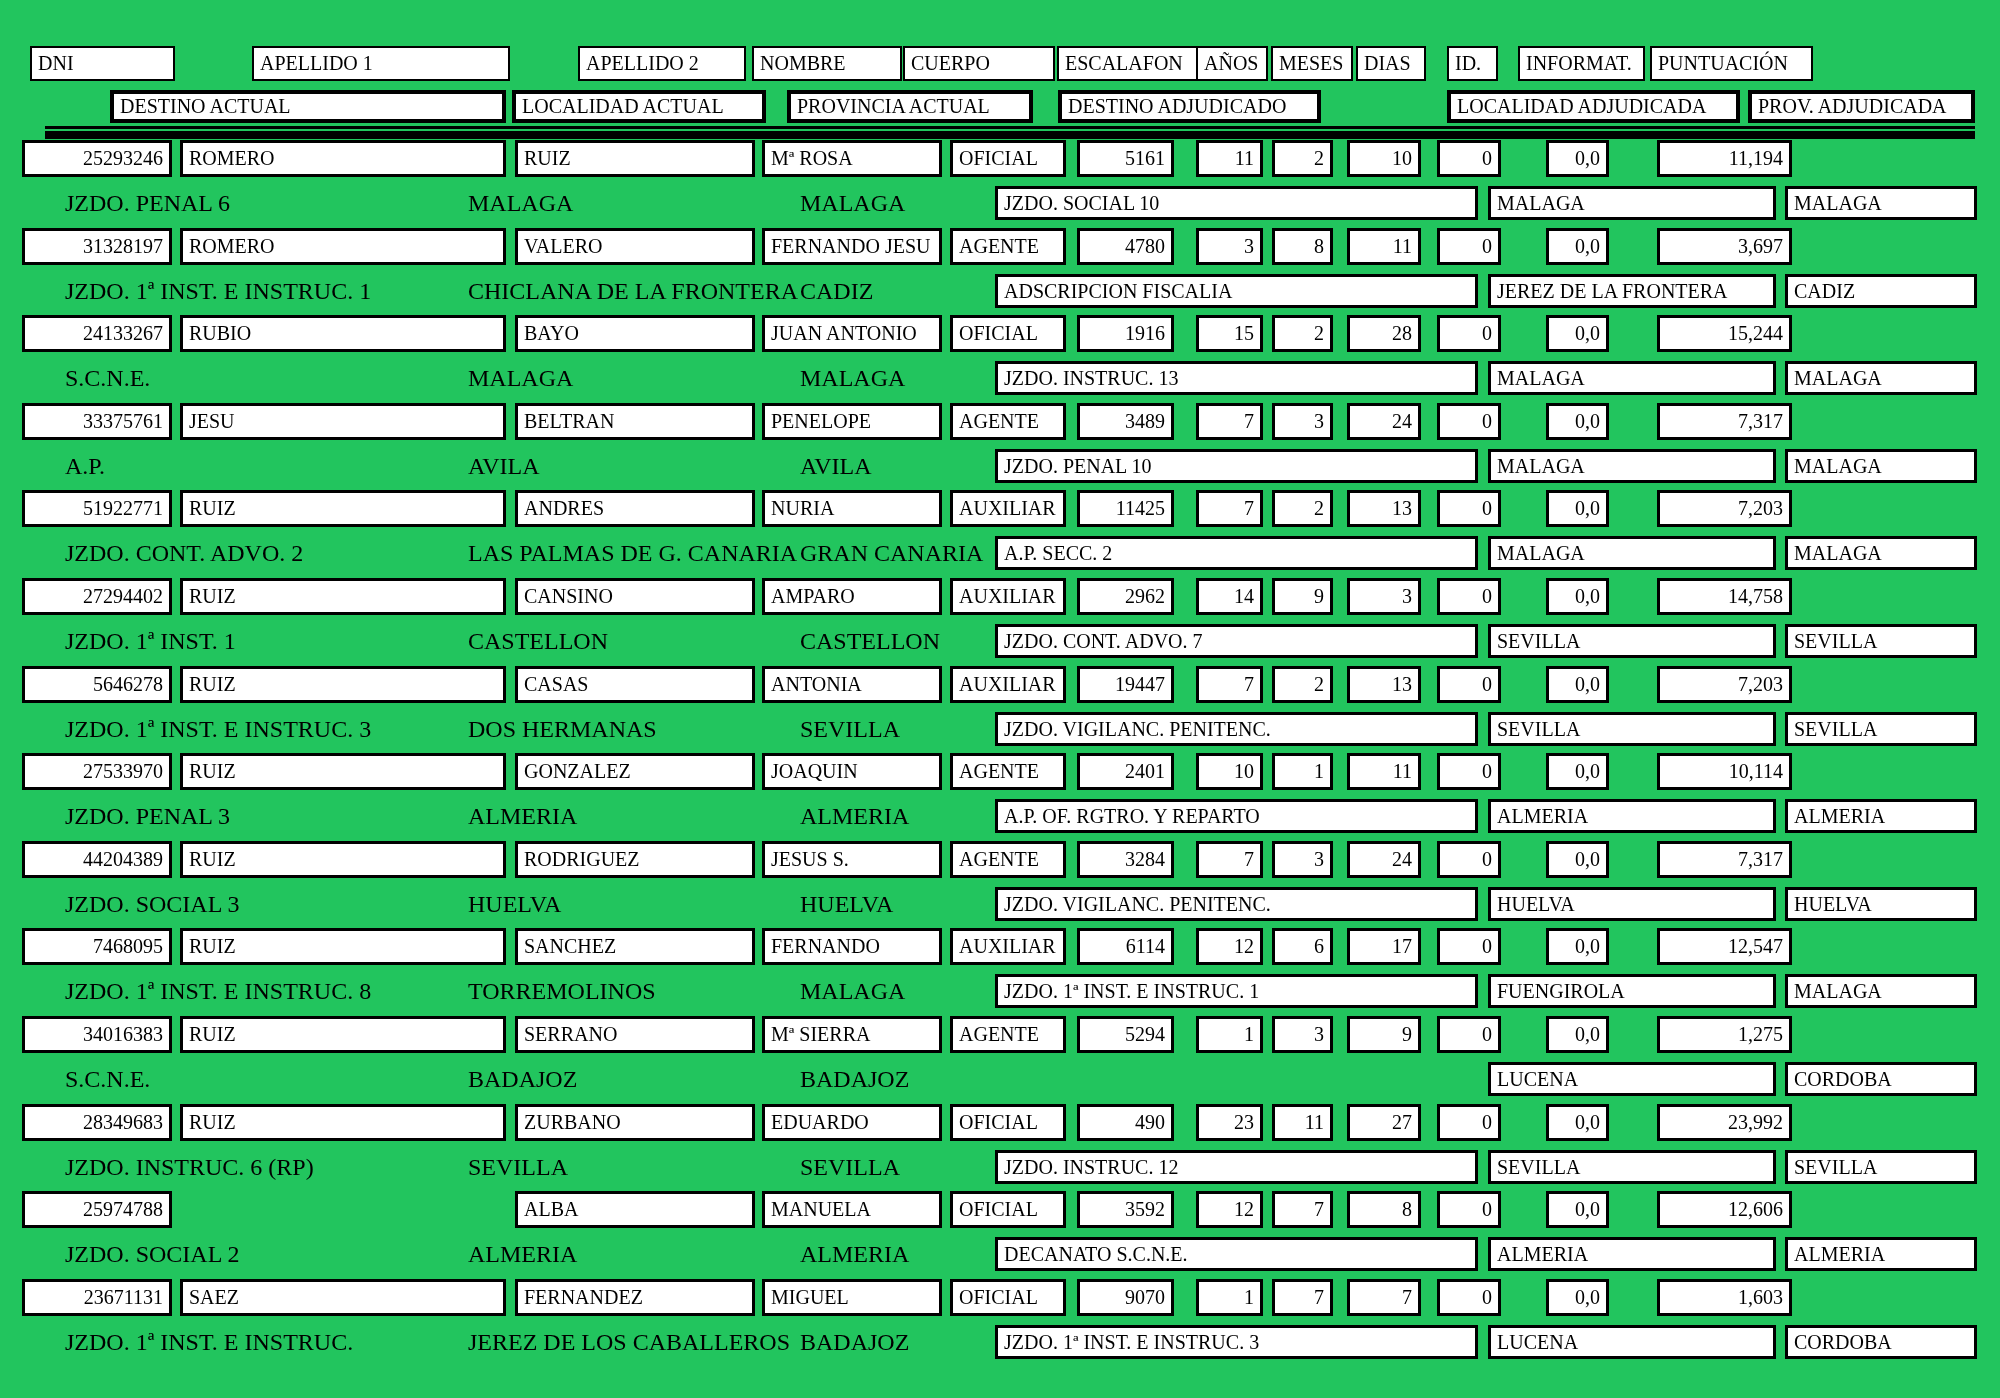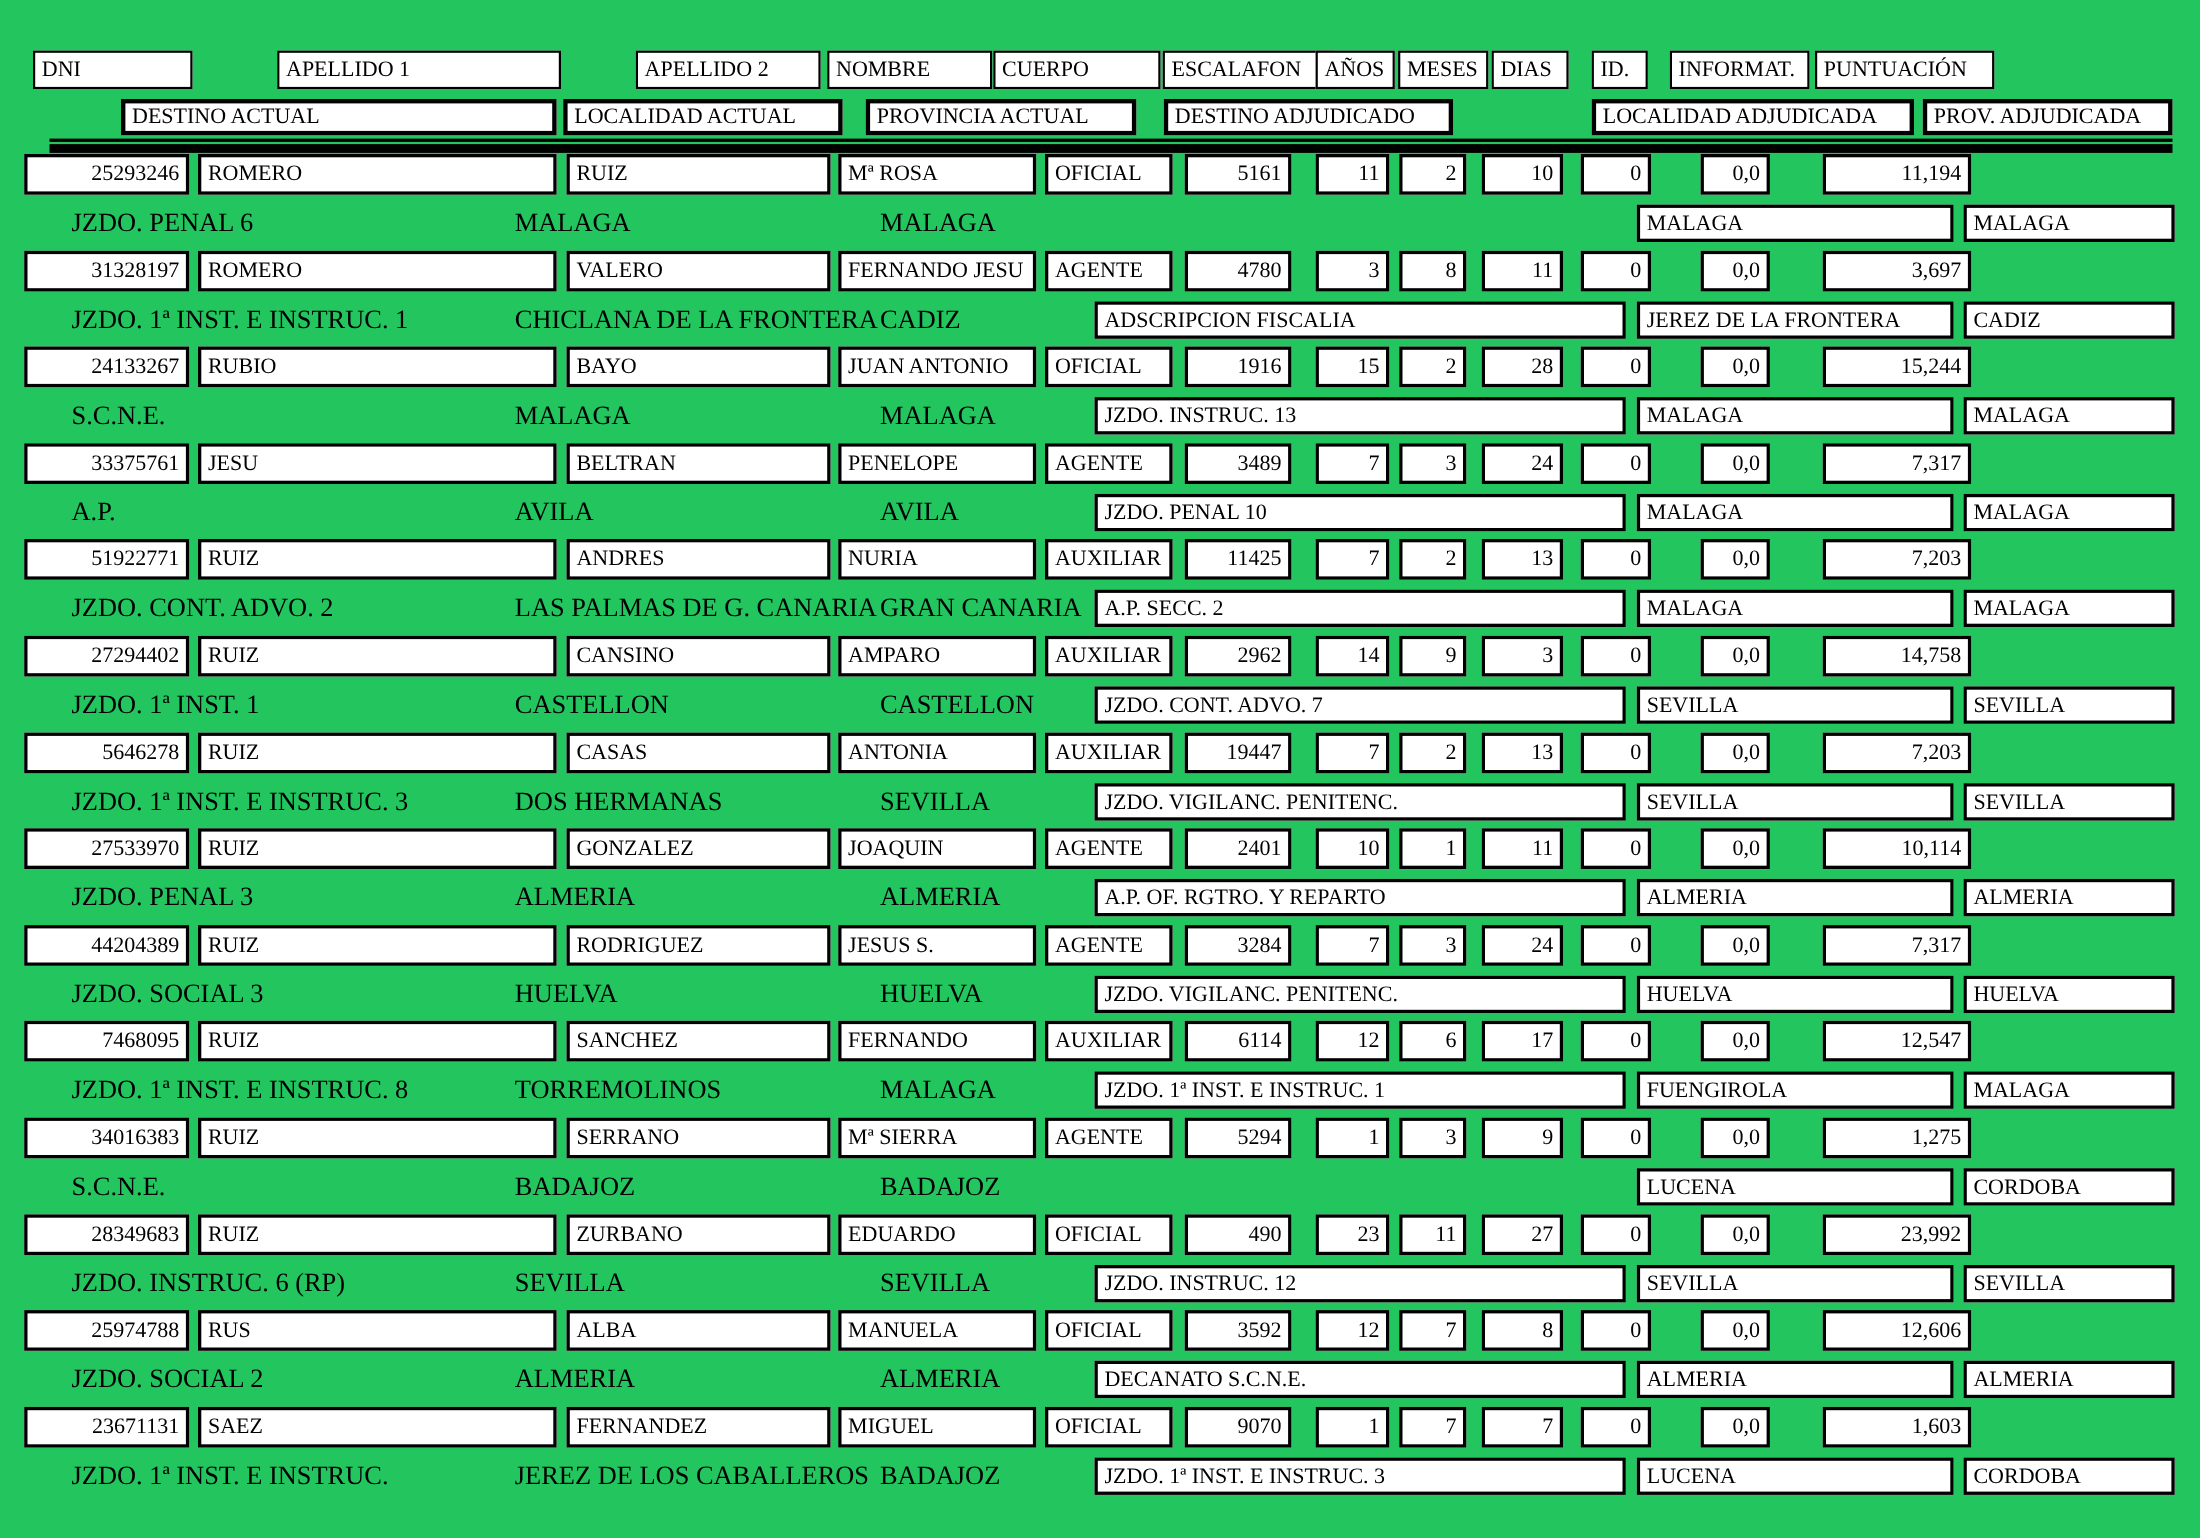--- a/index.html
+++ b/index.html
@@ -89,20 +89,21 @@
     <div class="box l1 num c-ano">11</div>
     <div class="box l1 num c-mes">2</div>
     <div class="box l1 num c-dia">10</div>
     <div class="box l1 num c-id">0</div>
     <div class="box l1 num c-inf">0,0</div>
     <div class="box l1 num c-pun">11,194</div>
 
     <div class="plain c-dac">JZDO. PENAL 6</div>
     <div class="plain c-lac">MALAGA</div>
     <div class="plain c-pac">MALAGA</div>
+    <div class="box l2box c-daj">JZDO. SOCIAL 10</div>
     <div class="box l2box c-laj">MALAGA</div>
     <div class="box l2box c-paj">MALAGA</div>
   </div>
 
   <div class="record" style="top: 226px;">
     <div class="box l1 num c-dni">31328197</div>
     <div class="box l1 c-ap1">ROMERO</div>
     <div class="box l1 c-ap2">VALERO</div>
     <div class="box l1 c-nom">FERNANDO JESU</div>
     <div class="box l1 c-cue">AGENTE</div>
@@ -336,21 +337,20 @@
     <div class="plain c-dac">JZDO. INSTRUC. 6 (RP)</div>
     <div class="plain c-lac">SEVILLA</div>
     <div class="plain c-pac">SEVILLA</div>
     <div class="box l2box c-daj">JZDO. INSTRUC. 12</div>
     <div class="box l2box c-laj">SEVILLA</div>
     <div class="box l2box c-paj">SEVILLA</div>
   </div>
 
   <div class="record" style="top: 1189px;">
     <div class="box l1 num c-dni">25974788</div>
-    <div class="box l1 c-ap1">RUS</div>
     <div class="box l1 c-ap2">ALBA</div>
     <div class="box l1 c-nom">MANUELA</div>
     <div class="box l1 c-cue">OFICIAL</div>
     <div class="box l1 num c-esc">3592</div>
     <div class="box l1 num c-ano">12</div>
     <div class="box l1 num c-mes">7</div>
     <div class="box l1 num c-dia">8</div>
     <div class="box l1 num c-id">0</div>
     <div class="box l1 num c-inf">0,0</div>
     <div class="box l1 num c-pun">12,606</div>

